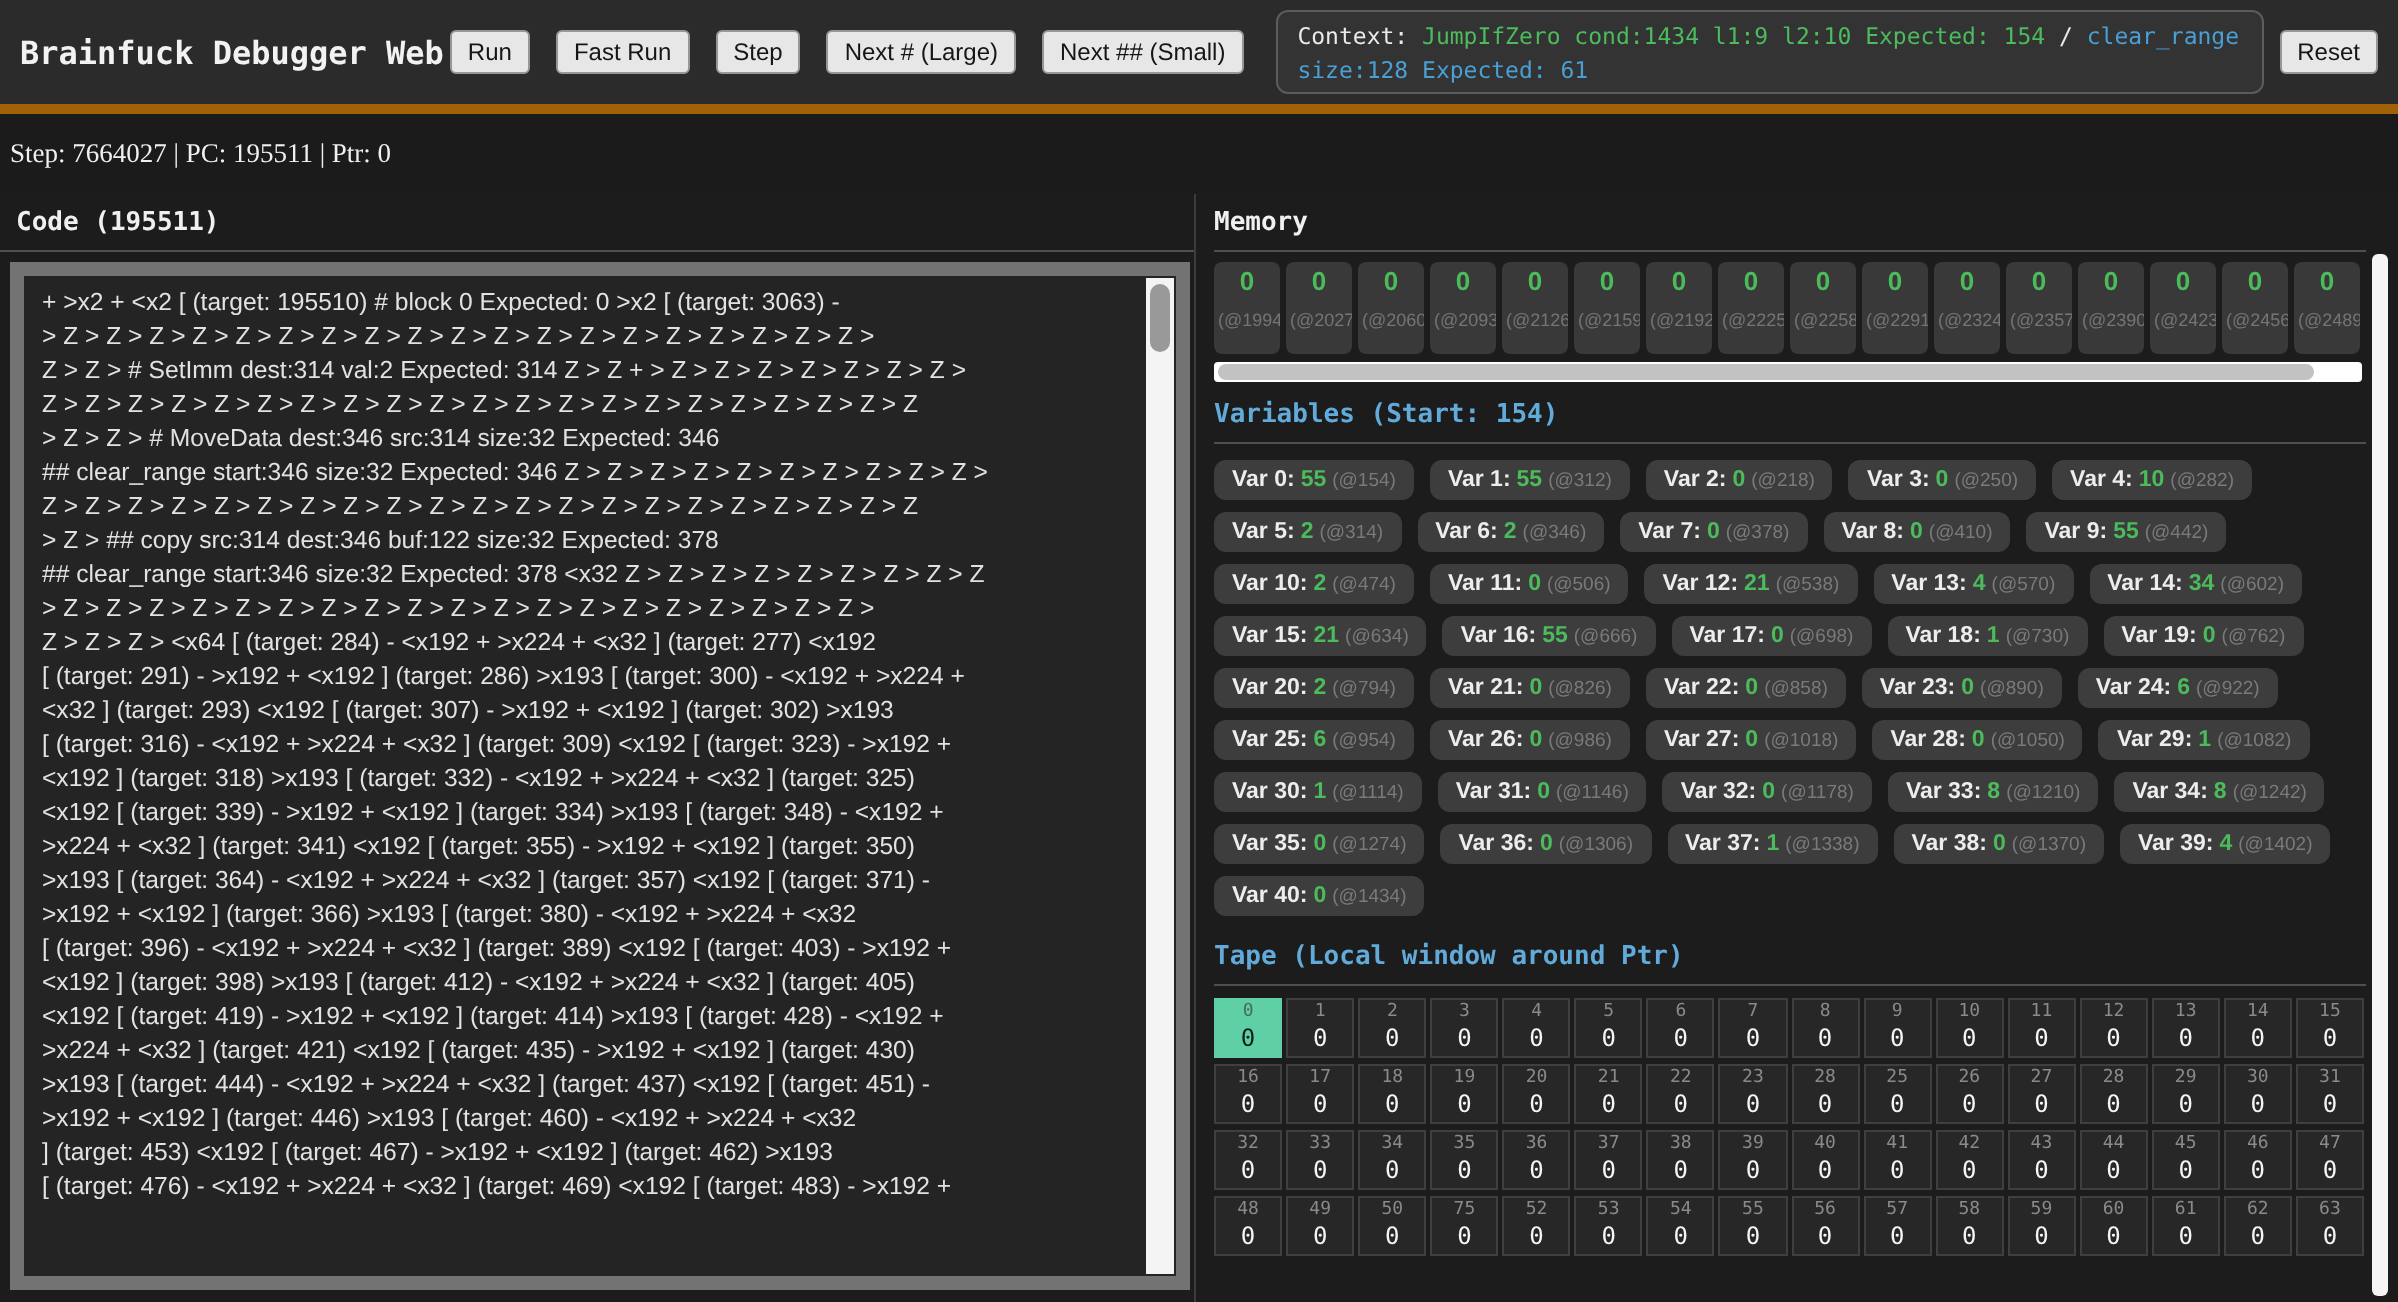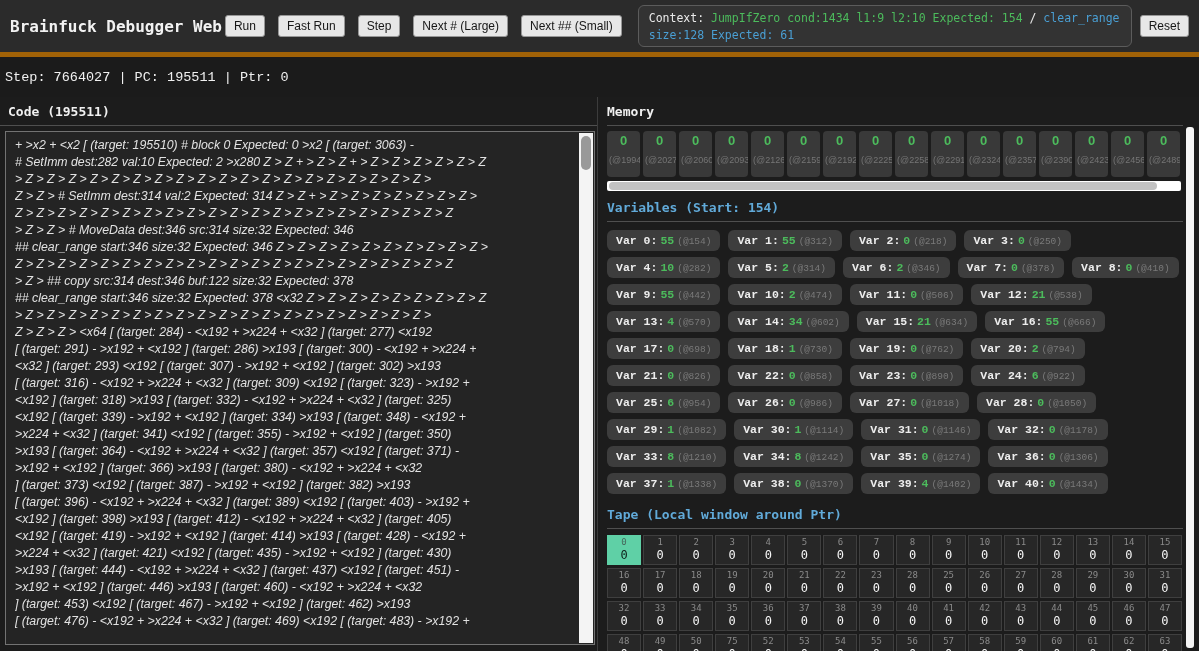--- a/index.html
+++ b/index.html
@@ -18,36 +18,36 @@
   .context-box { flex:1 1 auto; margin:0 8px 0 16px; background:#333333; border:1px solid #5c5c5c;
                  border-radius:6px; padding:4px 10px; height:42px; overflow:hidden;
                  font-family:"DejaVu Sans Mono",monospace; font-size:11.5px; line-height:16.5px;
                  color:#eaeaea; }
   .ctx-line { white-space:pre; overflow:hidden; }
   .ctx-green { color:#4cbb5c; }
   .ctx-blue  { color:#4a9fd4; }
 
   
   .statusbar { height:40px; background:#1b1b1b; display:flex; align-items:center; padding:0 5px;
-               font-family:Liberation Mono, monospace; font-size:13.5px; color:#f0f0f0; }
+               font-family:Liberation Serif, serif; font-size:13.5px; color:#f0f0f0; }
 
   
   .main { display:flex; height:554px; }
   .left { width:598px; flex:0 0 598px; border-right:1px solid #3c3c3c;
           display:flex; flex-direction:column; }
   .right { flex:1 1 auto; position:relative; padding-left:9px; overflow:hidden; }
 
   .panel-header { font-family:"DejaVu Sans Mono",monospace; font-size:13px; font-weight:700;
                   color:#f0f0f0; padding:7px 8px 6px; border-bottom:1px solid #4f4f4f; }
   .right .panel-header { padding-left:0; margin-right:16px; }
   .blue-header { color:#61aad9; }
 
   
-  .code-box { position:relative; margin:5px 2px 6px 5px; flex:1 1 auto; border:1px solid #737373;
-              background:#242424; padding:5px 24px 4px 9px; overflow:hidden;font-style:italic; }
+  .code-box { position:relative; margin:5px 2px 6px 5px; flex:1 1 auto; border:7px solid #737373;
+              background:#242424; padding:5px 24px 4px 9px; overflow:hidden; }
   .code-line { font-family:"Liberation Sans",sans-serif; font-size:12.3px; line-height:17px;
                color:#e2e2e2; white-space:pre; overflow:hidden; }
   .code-scrollbar { position:absolute; top:1px; right:1px; bottom:1px; width:14px; background:#f4f4f4; }
   .code-thumb { position:absolute; top:3px; left:2px; width:10px; height:34px;
                 background:#999999; border-radius:5px; }
 
   
   .mem-strip { display:flex; gap:3px; margin:5px 18px 4px 0; overflow:hidden; }
   .mem-cell { flex:0 0 33px; height:46px; background:#393939; border-radius:4px;
               overflow:hidden; padding-top:2px; }
@@ -56,21 +56,21 @@
   .mem-addr { font-family:"Liberation Sans",sans-serif; font-size:9px; color:#757575;
               white-space:nowrap; margin-top:7px; padding-left:2px; }
   .mem-scrollbar { height:10px; background:#ffffff; margin:2px 18px 2px 0; position:relative;
                    border-radius:2px; }
   .mem-thumb { position:absolute; left:2px; top:1px; height:8px; width:calc(100% - 26px);
                background:#c2c2c2; border-radius:4px; }
 
   
   .vars-wrap { display:flex; flex-wrap:wrap; gap:6px 8px; padding:8px 16px 6px 0; }
   .var-chip { background:#3d3d3d; border-radius:6px; padding:4px 9px; white-space:nowrap;
-              font-family:Liberation Mono, monospace; font-size:11.5px; font-weight:700;
+              font-family:Liberation Sans, sans-serif; font-size:11.5px; font-weight:700;
               color:#ededed; }
   .var-val { color:#4cbb5c; margin-left:3px; }
   .var-addr { color:#7a7a7a; font-weight:400; font-size:9.5px; margin-left:3px; }
 
   
   .tape-grid { display:grid; grid-template-columns:repeat(16,1fr); gap:3px 2px;
                margin:6px 17px 0 0; }
   .tape-cell { border:1px solid #3f3f3f; background:#272727; text-align:center; padding:1px 0 2px; }
   .tape-idx { font-family:"DejaVu Sans Mono",monospace; font-size:9px; color:#8a8a8a; }
   .tape-val { font-family:"DejaVu Sans Mono",monospace; font-size:12px; color:#f5f5f5; margin-top:1px; }
@@ -112,21 +112,20 @@
 
 <div class="main">
 
   <div class="left">
     <div class="panel-header">Code (195511)</div>
     <div class="code-box">
       <div>
 
           <div class="code-line">+ &gt;x2 + &lt;x2 [ (target: 195510) # block 0 Expected: 0 &gt;x2 [ (target: 3063) -</div>
 
-          <div class="code-line"># SetImm dest:282 val:10 Expected: 2 &gt;x280 Z &gt; Z + &gt; Z &gt; Z + &gt; Z &gt; Z &gt; Z &gt; Z &gt; Z &gt; Z</div>
 
           <div class="code-line">&gt; Z &gt; Z &gt; Z &gt; Z &gt; Z &gt; Z &gt; Z &gt; Z &gt; Z &gt; Z &gt; Z &gt; Z &gt; Z &gt; Z &gt; Z &gt; Z &gt; Z &gt; Z &gt; Z &gt;</div>
 
           <div class="code-line">Z &gt; Z &gt; # SetImm dest:314 val:2 Expected: 314 Z &gt; Z + &gt; Z &gt; Z &gt; Z &gt; Z &gt; Z &gt; Z &gt; Z &gt;</div>
 
           <div class="code-line">Z &gt; Z &gt; Z &gt; Z &gt; Z &gt; Z &gt; Z &gt; Z &gt; Z &gt; Z &gt; Z &gt; Z &gt; Z &gt; Z &gt; Z &gt; Z &gt; Z &gt; Z &gt; Z &gt; Z &gt; Z</div>
 
           <div class="code-line">&gt; Z &gt; Z &gt; # MoveData dest:346 src:314 size:32 Expected: 346</div>
 
           <div class="code-line">## clear_range start:346 size:32 Expected: 346 Z &gt; Z &gt; Z &gt; Z &gt; Z &gt; Z &gt; Z &gt; Z &gt; Z &gt; Z &gt;</div>
@@ -150,21 +149,20 @@
           <div class="code-line">&lt;x192 ] (target: 318) &gt;x193 [ (target: 332) - &lt;x192 + &gt;x224 + &lt;x32 ] (target: 325)</div>
 
           <div class="code-line">&lt;x192 [ (target: 339) - &gt;x192 + &lt;x192 ] (target: 334) &gt;x193 [ (target: 348) - &lt;x192 +</div>
 
           <div class="code-line">&gt;x224 + &lt;x32 ] (target: 341) &lt;x192 [ (target: 355) - &gt;x192 + &lt;x192 ] (target: 350)</div>
 
           <div class="code-line">&gt;x193 [ (target: 364) - &lt;x192 + &gt;x224 + &lt;x32 ] (target: 357) &lt;x192 [ (target: 371) -</div>
 
           <div class="code-line">&gt;x192 + &lt;x192 ] (target: 366) &gt;x193 [ (target: 380) - &lt;x192 + &gt;x224 + &lt;x32</div>
 
-          <div class="code-line">] (target: 373) &lt;x192 [ (target: 387) - &gt;x192 + &lt;x192 ] (target: 382) &gt;x193</div>
 
           <div class="code-line">[ (target: 396) - &lt;x192 + &gt;x224 + &lt;x32 ] (target: 389) &lt;x192 [ (target: 403) - &gt;x192 +</div>
 
           <div class="code-line">&lt;x192 ] (target: 398) &gt;x193 [ (target: 412) - &lt;x192 + &gt;x224 + &lt;x32 ] (target: 405)</div>
 
           <div class="code-line">&lt;x192 [ (target: 419) - &gt;x192 + &lt;x192 ] (target: 414) &gt;x193 [ (target: 428) - &lt;x192 +</div>
 
           <div class="code-line">&gt;x224 + &lt;x32 ] (target: 421) &lt;x192 [ (target: 435) - &gt;x192 + &lt;x192 ] (target: 430)</div>
 
           <div class="code-line">&gt;x193 [ (target: 444) - &lt;x192 + &gt;x224 + &lt;x32 ] (target: 437) &lt;x192 [ (target: 451) -</div>

